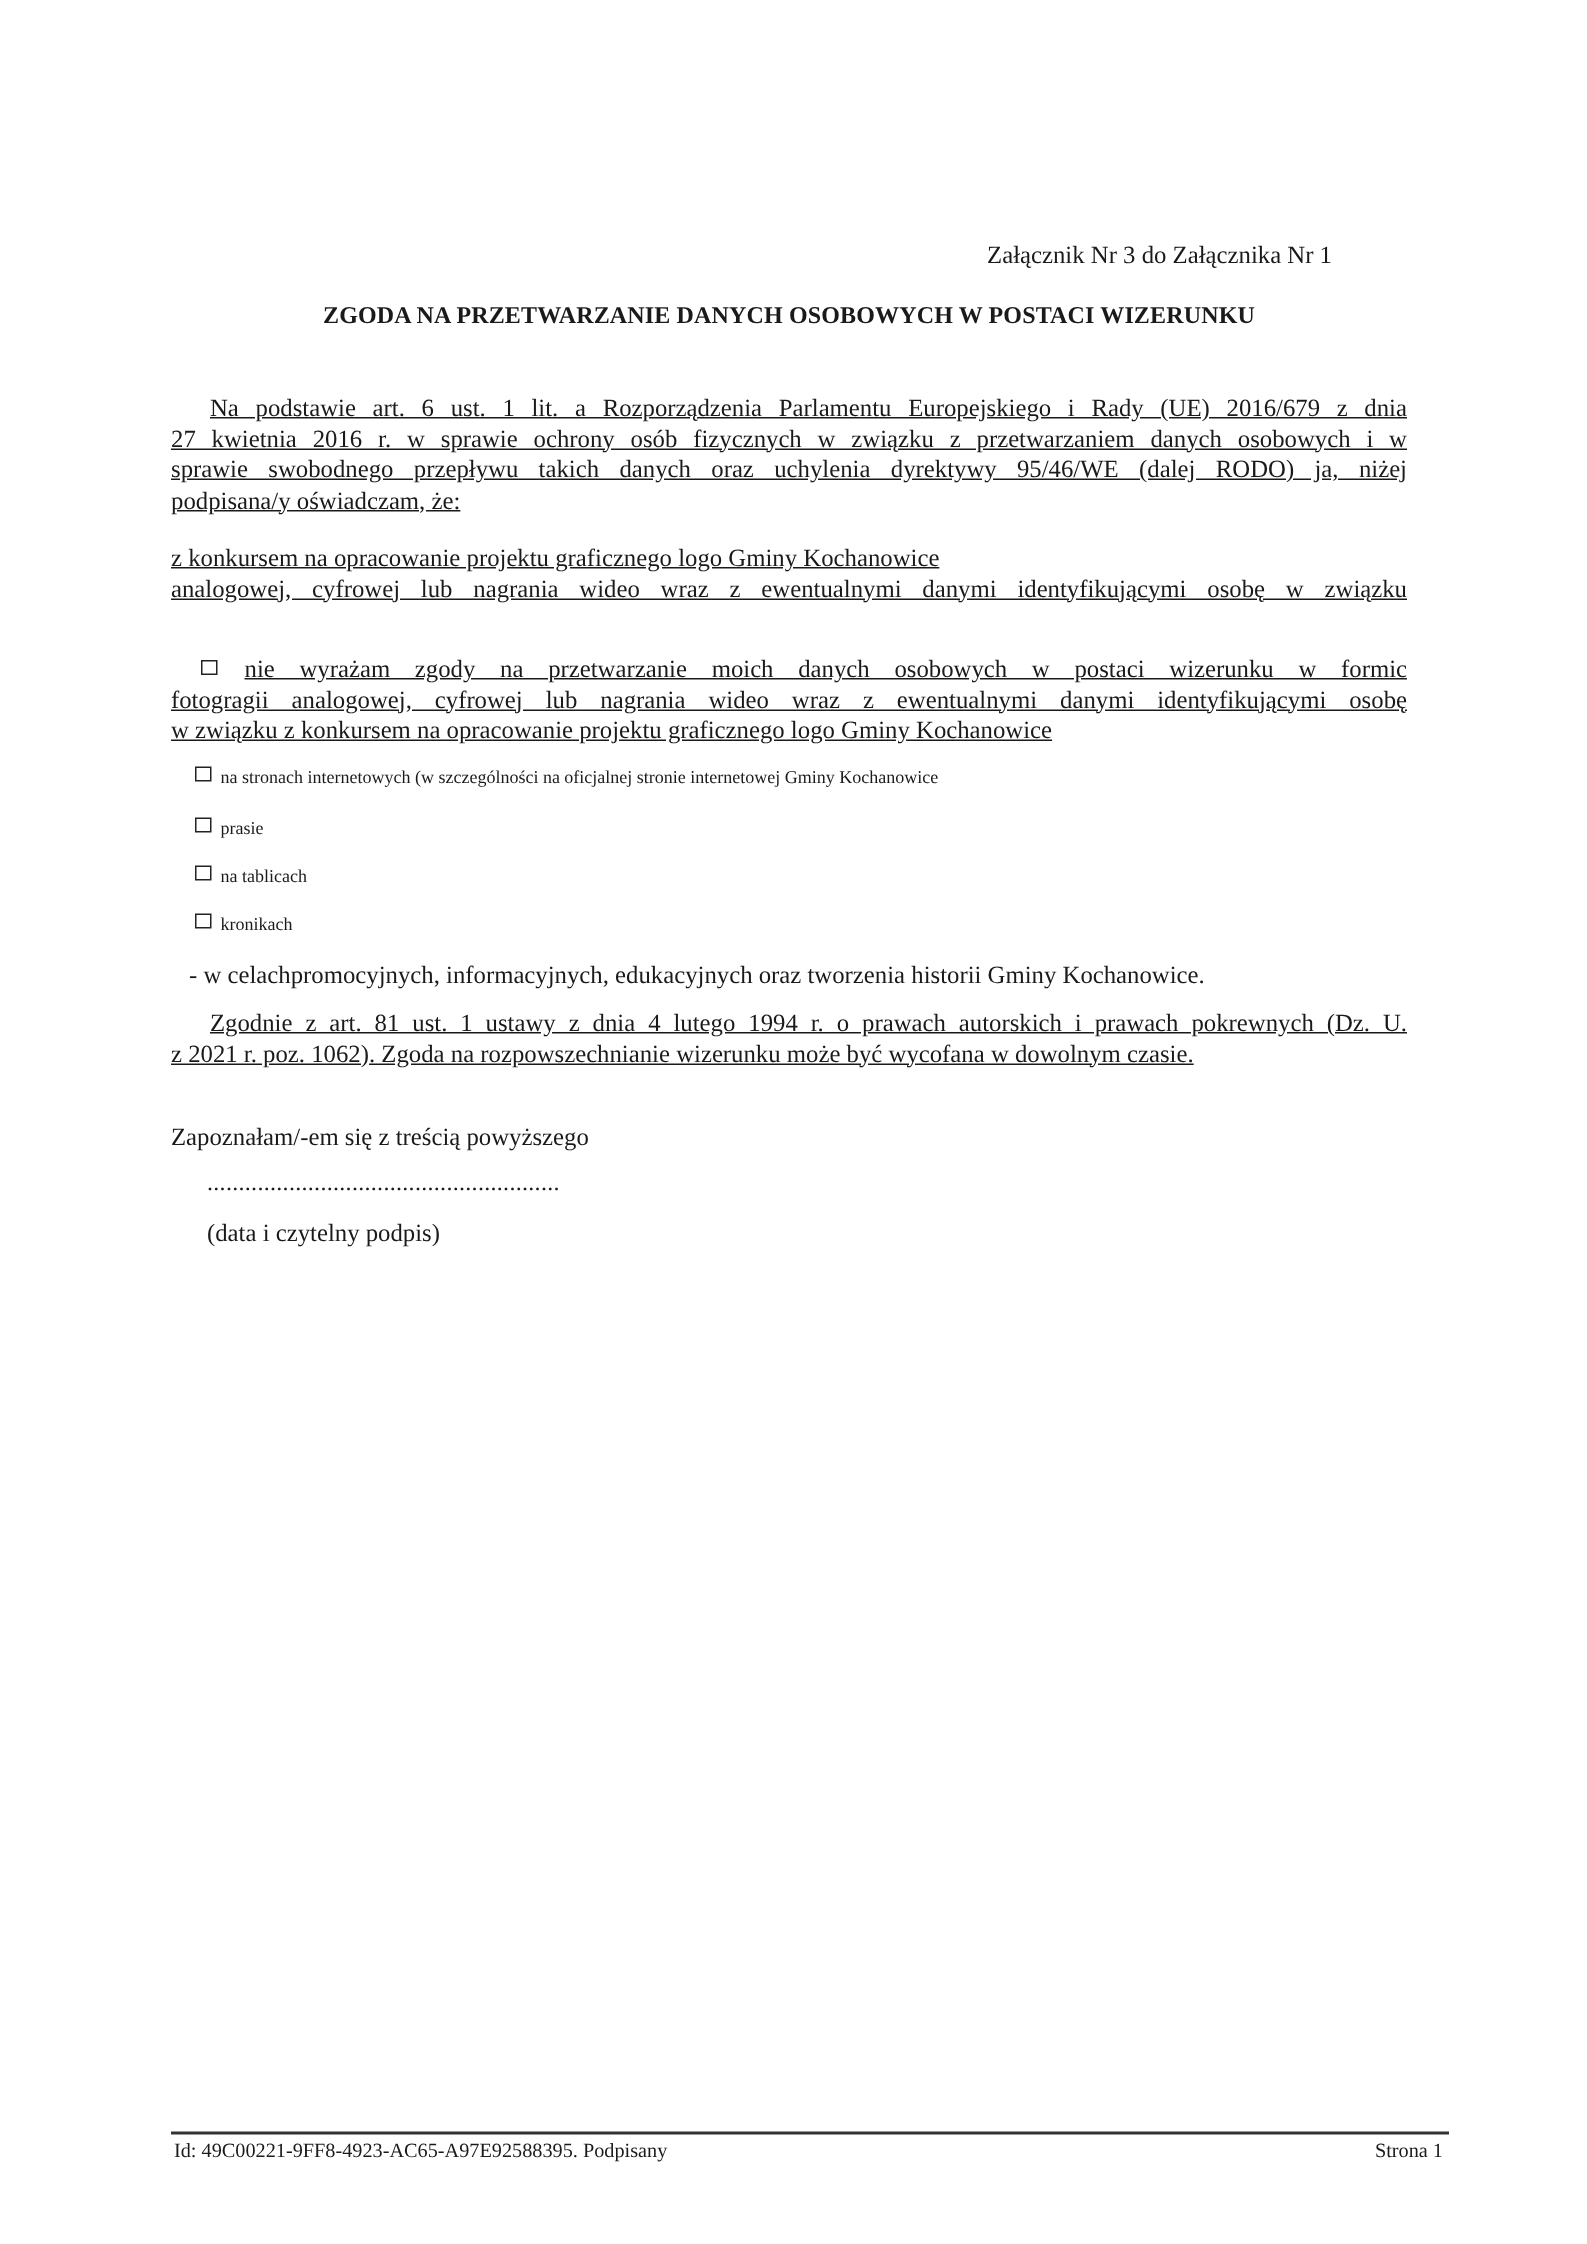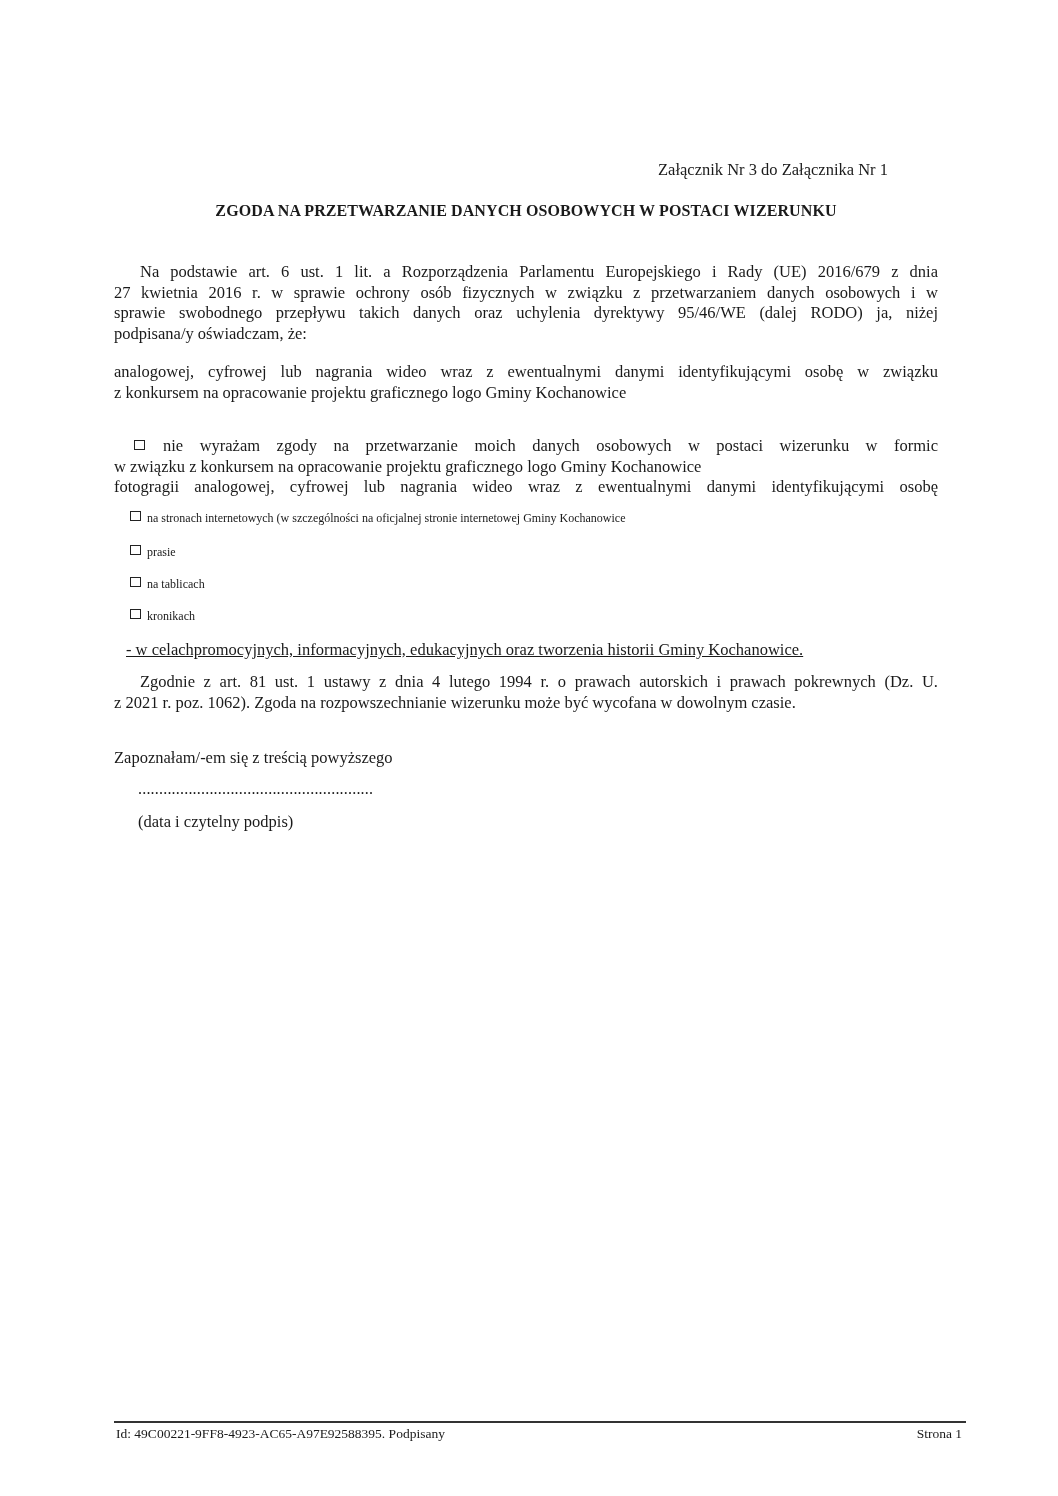--- a/index.html
+++ b/index.html
@@ -4,36 +4,36 @@
 <style>
   html, body { margin: 0; padding: 0; background: #ffffff; }
   body {
     width: 1058px; height: 1496px; position: relative; overflow: hidden;
     font-family: "Liberation Serif", "DejaVu Serif", serif;
     color: #1a1a1a;
   }
   .abs { position: absolute; white-space: nowrap; }
   .annex { top: 160px; right: 170px; font-size: 16.5px; }
   .title { top: 202px; left: 0; width: 982px; text-align: center; font-size: 16px; font-weight: bold; letter-spacing: 0.1px; padding-left: 70px; box-sizing: border-box; }
-  .para { position: absolute; left: 114px; width: 824px; font-size: 16.5px; line-height: 20.5px; text-align: justify; }
+  .para { position: absolute; left: 114px; width: 824px; font-size: 16.5px; line-height: 20.5px; text-align: justify; text-decoration: underline; }
   .para .line { display: block; white-space: nowrap; text-align-last: justify; }
   .para .line.last { text-align-last: left; }
   .intro { top: 262px; }
   .intro .first { padding-left: 26px; }
   .opt1 { top: 362px; }
   .opt2 { top: 436px; }
   .indent { padding-left: 20px; }
   .box { display: inline-block; width: 9px; height: 8px; border: 1.3px solid #222; margin-right: 18px; vertical-align: 1px; }
   .box.small { margin-right: 6px; }
   .item { position: absolute; left: 130px; font-size: 12px; white-space: nowrap; }
   .item1 { top: 511px; }
   .item2 { top: 545px; }
   .item3 { top: 577px; }
   .item4 { top: 609px; text-align: center; }
-  .purpose { top: 640px; left: 126px; font-size: 16.5px; text-decoration: underline; }
+  .purpose { top: 640px; left: 126px; font-size: 16.5px; }
   .law { top: 672px; }
   .law .first { padding-left: 26px; }
   .ack { top: 748px; left: 114px; font-size: 16.5px; }
   .dots { top: 780px; left: 138px; font-size: 16px; letter-spacing: 0.2px; }
   .sig { top: 812px; left: 138px; font-size: 16.5px; }
   .footer-rule { position: absolute; top: 1421px; left: 114px; width: 852px; height: 1.5px; background: #333; }
   .footer-id { top: 1426px; left: 116px; font-size: 13.5px; }
   .footer-page { top: 1426px; right: 96px; font-size: 13.5px; }
 </style>
 </head>
@@ -43,28 +43,28 @@
 <div class="abs title">ZGODA NA PRZETWARZANIE DANYCH OSOBOWYCH W POSTACI WIZERUNKU</div>
 
 <div class="para intro">
   <span class="line first">Na podstawie art. 6 ust. 1 lit. a Rozporządzenia Parlamentu Europejskiego i Rady (UE) 2016/679 z dnia</span>
   <span class="line">27 kwietnia 2016 r. w sprawie ochrony osób fizycznych w związku z przetwarzaniem danych osobowych i w</span>
   <span class="line">sprawie swobodnego przepływu takich danych oraz uchylenia dyrektywy 95/46/WE (dalej RODO) ja, niżej</span>
   <span class="line last">podpisana/y oświadczam, że:</span>
 </div>
 
 <div class="para opt1">
+  <span class="line last">z konkursem na opracowanie projektu graficznego logo Gminy Kochanowice</span>
   <span class="line">analogowej, cyfrowej lub nagrania wideo wraz z ewentualnymi danymi identyfikującymi osobę w związku</span>
-  <span class="line last">z konkursem na opracowanie projektu graficznego logo Gminy Kochanowice</span>
 </div>
 
 <div class="para opt2">
   <span class="line indent"><span class="box"></span><span>nie wyrażam zgody na przetwarzanie moich danych osobowych w postaci wizerunku w formic</span></span>
+  <span class="line">fotogragii analogowej, cyfrowej lub nagrania wideo wraz z ewentualnymi danymi identyfikującymi osobę</span>
   <span class="line last">w związku z konkursem na opracowanie projektu graficznego logo Gminy Kochanowice</span>
-  <span class="line">fotogragii analogowej, cyfrowej lub nagrania wideo wraz z ewentualnymi danymi identyfikującymi osobę</span>
 </div>
 
 <div class="item item1"><span class="box small"></span><span>na stronach internetowych (w szczególności na oficjalnej stronie internetowej Gminy Kochanowice</span></div>
 <div class="item item2"><span class="box small"></span><span>prasie</span></div>
 <div class="item item3"><span class="box small"></span><span>na tablicach</span></div>
 <div class="item item4"><span class="box small"></span><span>kronikach</span></div>
 
 <div class="abs purpose">- w celachpromocyjnych, informacyjnych, edukacyjnych oraz tworzenia historii Gminy Kochanowice.</div>
 
 <div class="para law">

